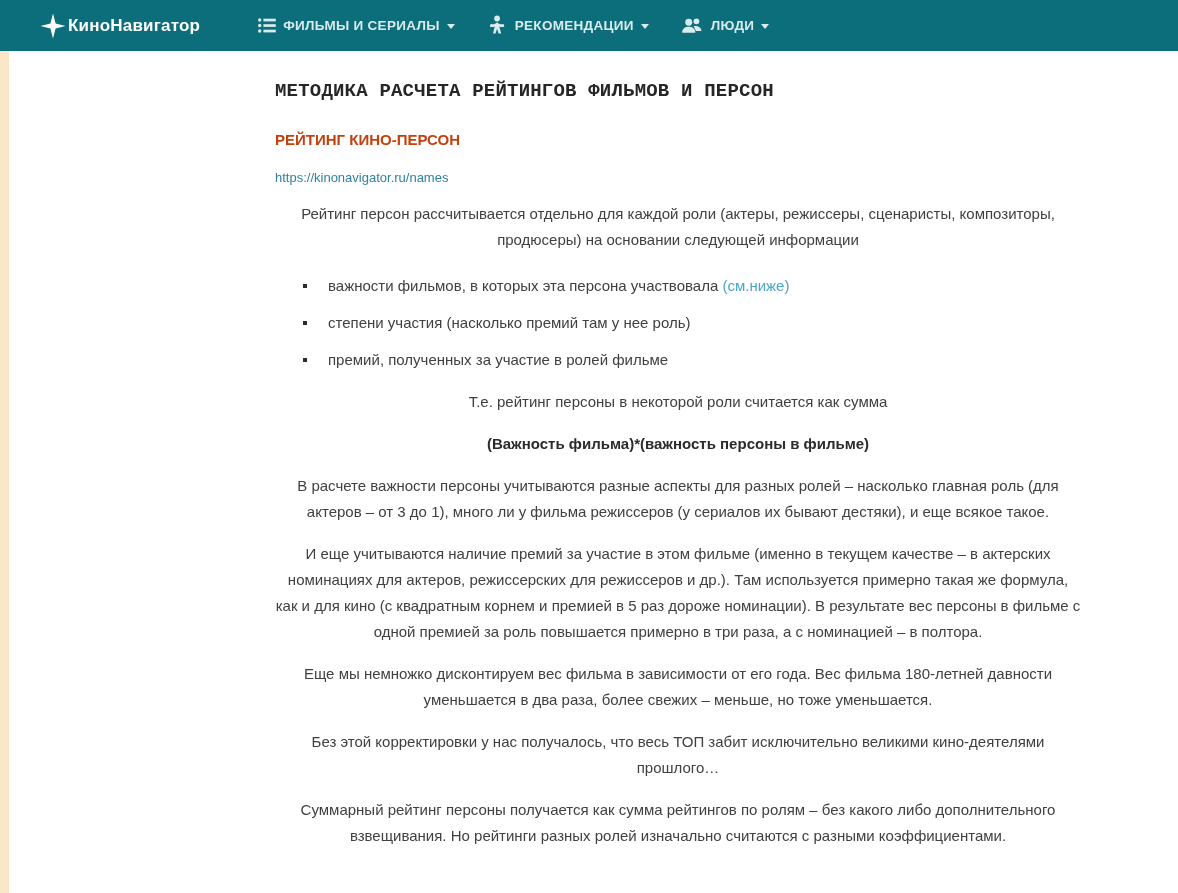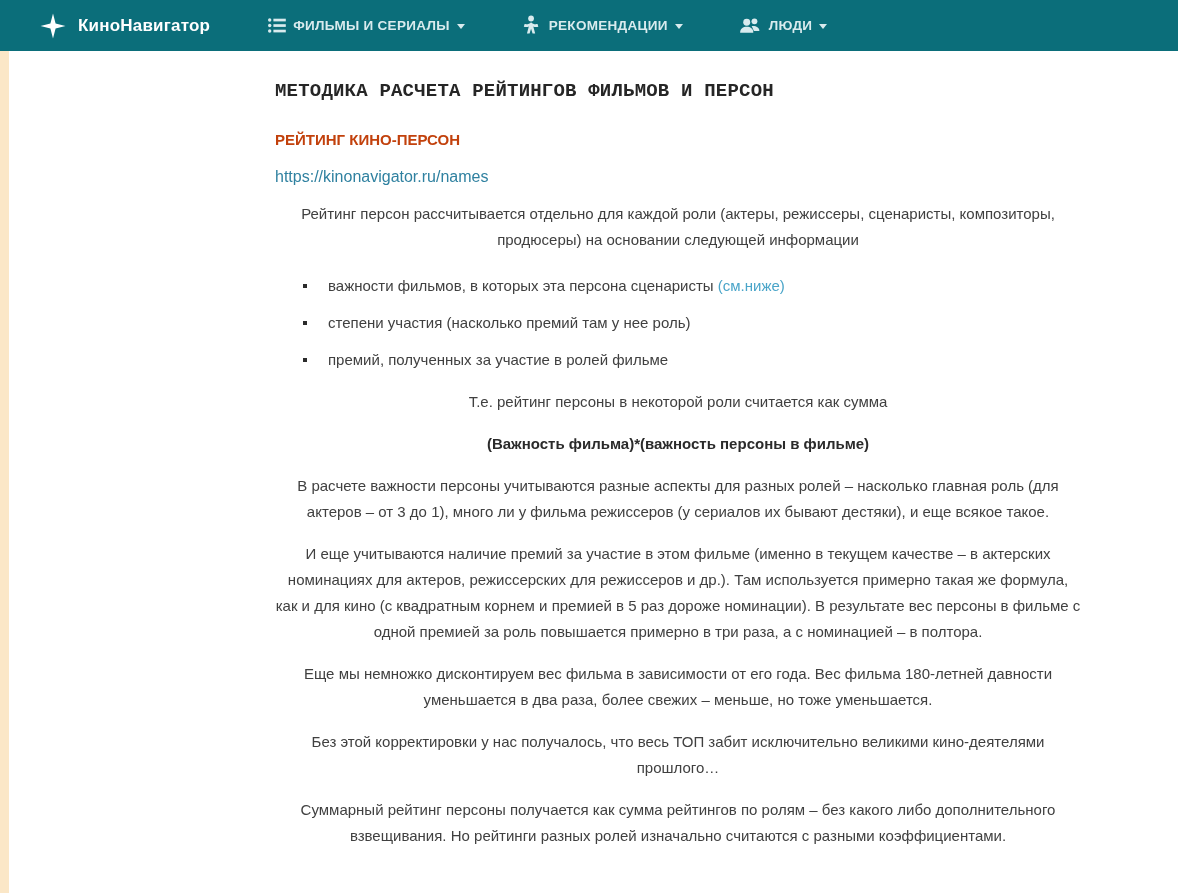--- a/index.html
+++ b/index.html
@@ -16,34 +16,34 @@
     position: relative;
     height: 51px;
     background: #0b6e7a;
     display: flex;
     align-items: center;
     padding-left: 40px;
   }
   .logo {
     display: flex;
     align-items: center;
-    gap: 12px;
+    gap: 2px;
     cursor: pointer;
   }
   .logo-text {
     color: #ffffff;
     font-size: 17px;
     font-weight: 700;
     letter-spacing: 0.2px;
   }
   .nav {
     display: flex;
     align-items: center;
     margin-left: 48px;
-    gap: 36px;
+    gap: 12px;
   }
   .nav-item {
     display: flex;
     align-items: center;
     gap: 7px;
     padding: 8px 10px;
     cursor: pointer;
     color: #d9ebee;
     font-size: 13.5px;
     font-weight: 700;
@@ -86,21 +86,21 @@
   }
   .article h2 {
     font-size: 15px;
     font-weight: 700;
     color: #c2410c;
     margin-bottom: 20px;
   }
   .url-line { margin-bottom: 15px; }
   .url-link {
     color: #2f81a0;
-    font-size: 16px;
+    font-size: 13px;
     text-decoration: none;
     cursor: pointer;
   }
   .article p {
     font-size: 15px;
     line-height: 26px;
     margin-bottom: 16px;
     text-align: center;
   }
   .article p.bold {
@@ -192,21 +192,21 @@
 
   <div class="url-line">
     <a class="url-link">https://kinonavigator.ru/names</a>
   </div>
 
   <p>Рейтинг персон рассчитывается отдельно для каждой роли (актеры, режиссеры, сценаристы, композиторы, продюсеры) на основании  следующей информации</p>
 
   <ul class="bullet-list">
     <li>
       <span class="sq"></span>
-      <span>важности фильмов, в которых эта персона сценаристы </span><a class="inline-link">(см.ниже)</a>
+      <span>важности фильмов, в которых эта персона участвовала </span><a class="inline-link">(см.ниже)</a>
     </li>
     <li>
       <span class="sq"></span>
       <span>степени участия (насколько премий  там  у нее роль)</span>
     </li>
     <li>
       <span class="sq"></span>
       <span>премий, полученных за участие в ролей фильме</span>
     </li>
   </ul>

